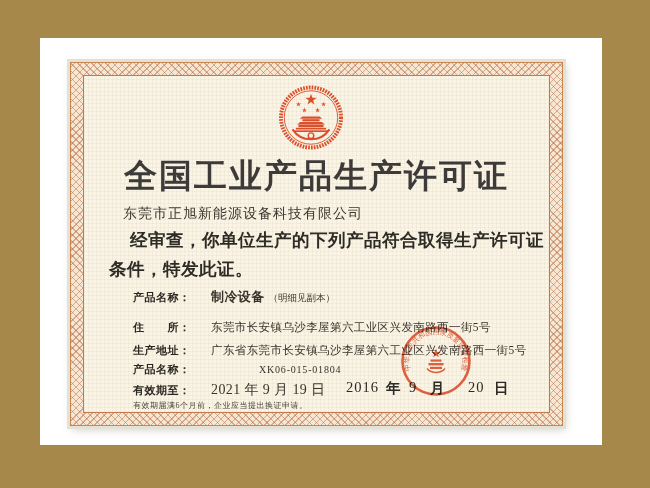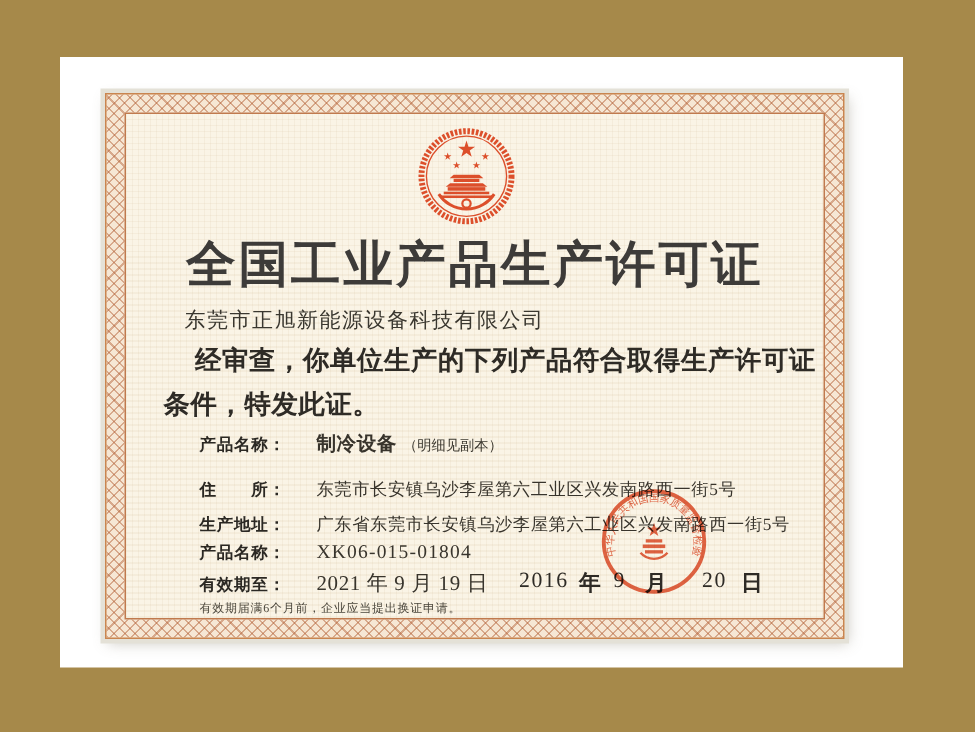--- a/index.html
+++ b/index.html
@@ -57,21 +57,21 @@
     display:inline-block;min-width:78px;
     font-size:11px;font-weight:bold;color:#2b2823;letter-spacing:.5px;
   }
   .row .val{font-size:11.5px;color:#38342c;letter-spacing:.4px;}
   .row-product{top:224px;}
   .row-product .val{font-size:13px;font-weight:bold;}
   .row-product .note{font-size:9.5px;color:#3c382f;margin-top:28px;}
   .row-residence{top:254px;}
   .row-prodaddr{top:277px;}
   .row-certno{top:296px;}
-  .row-certno .val{font-size:13px;letter-spacing:.8px;}
+  .row-certno .val{font-size:10px;letter-spacing:.8px;margin-left:48px;}
   .row-validto{top:317px;}
   .row-validto .val{font-size:14px;}
   .footnote{
     position:absolute;left:62px;top:337px;
     font-size:8px;color:#4a463c;letter-spacing:.5px;
   }
   .issue-date{position:absolute;left:275px;top:316px;width:180px;height:20px;
     font-size:14.5px;color:#2e2b26;}
   .issue-date span{position:absolute;top:0;}
   .issue-date .num{font-weight:normal;letter-spacing:1px;}

